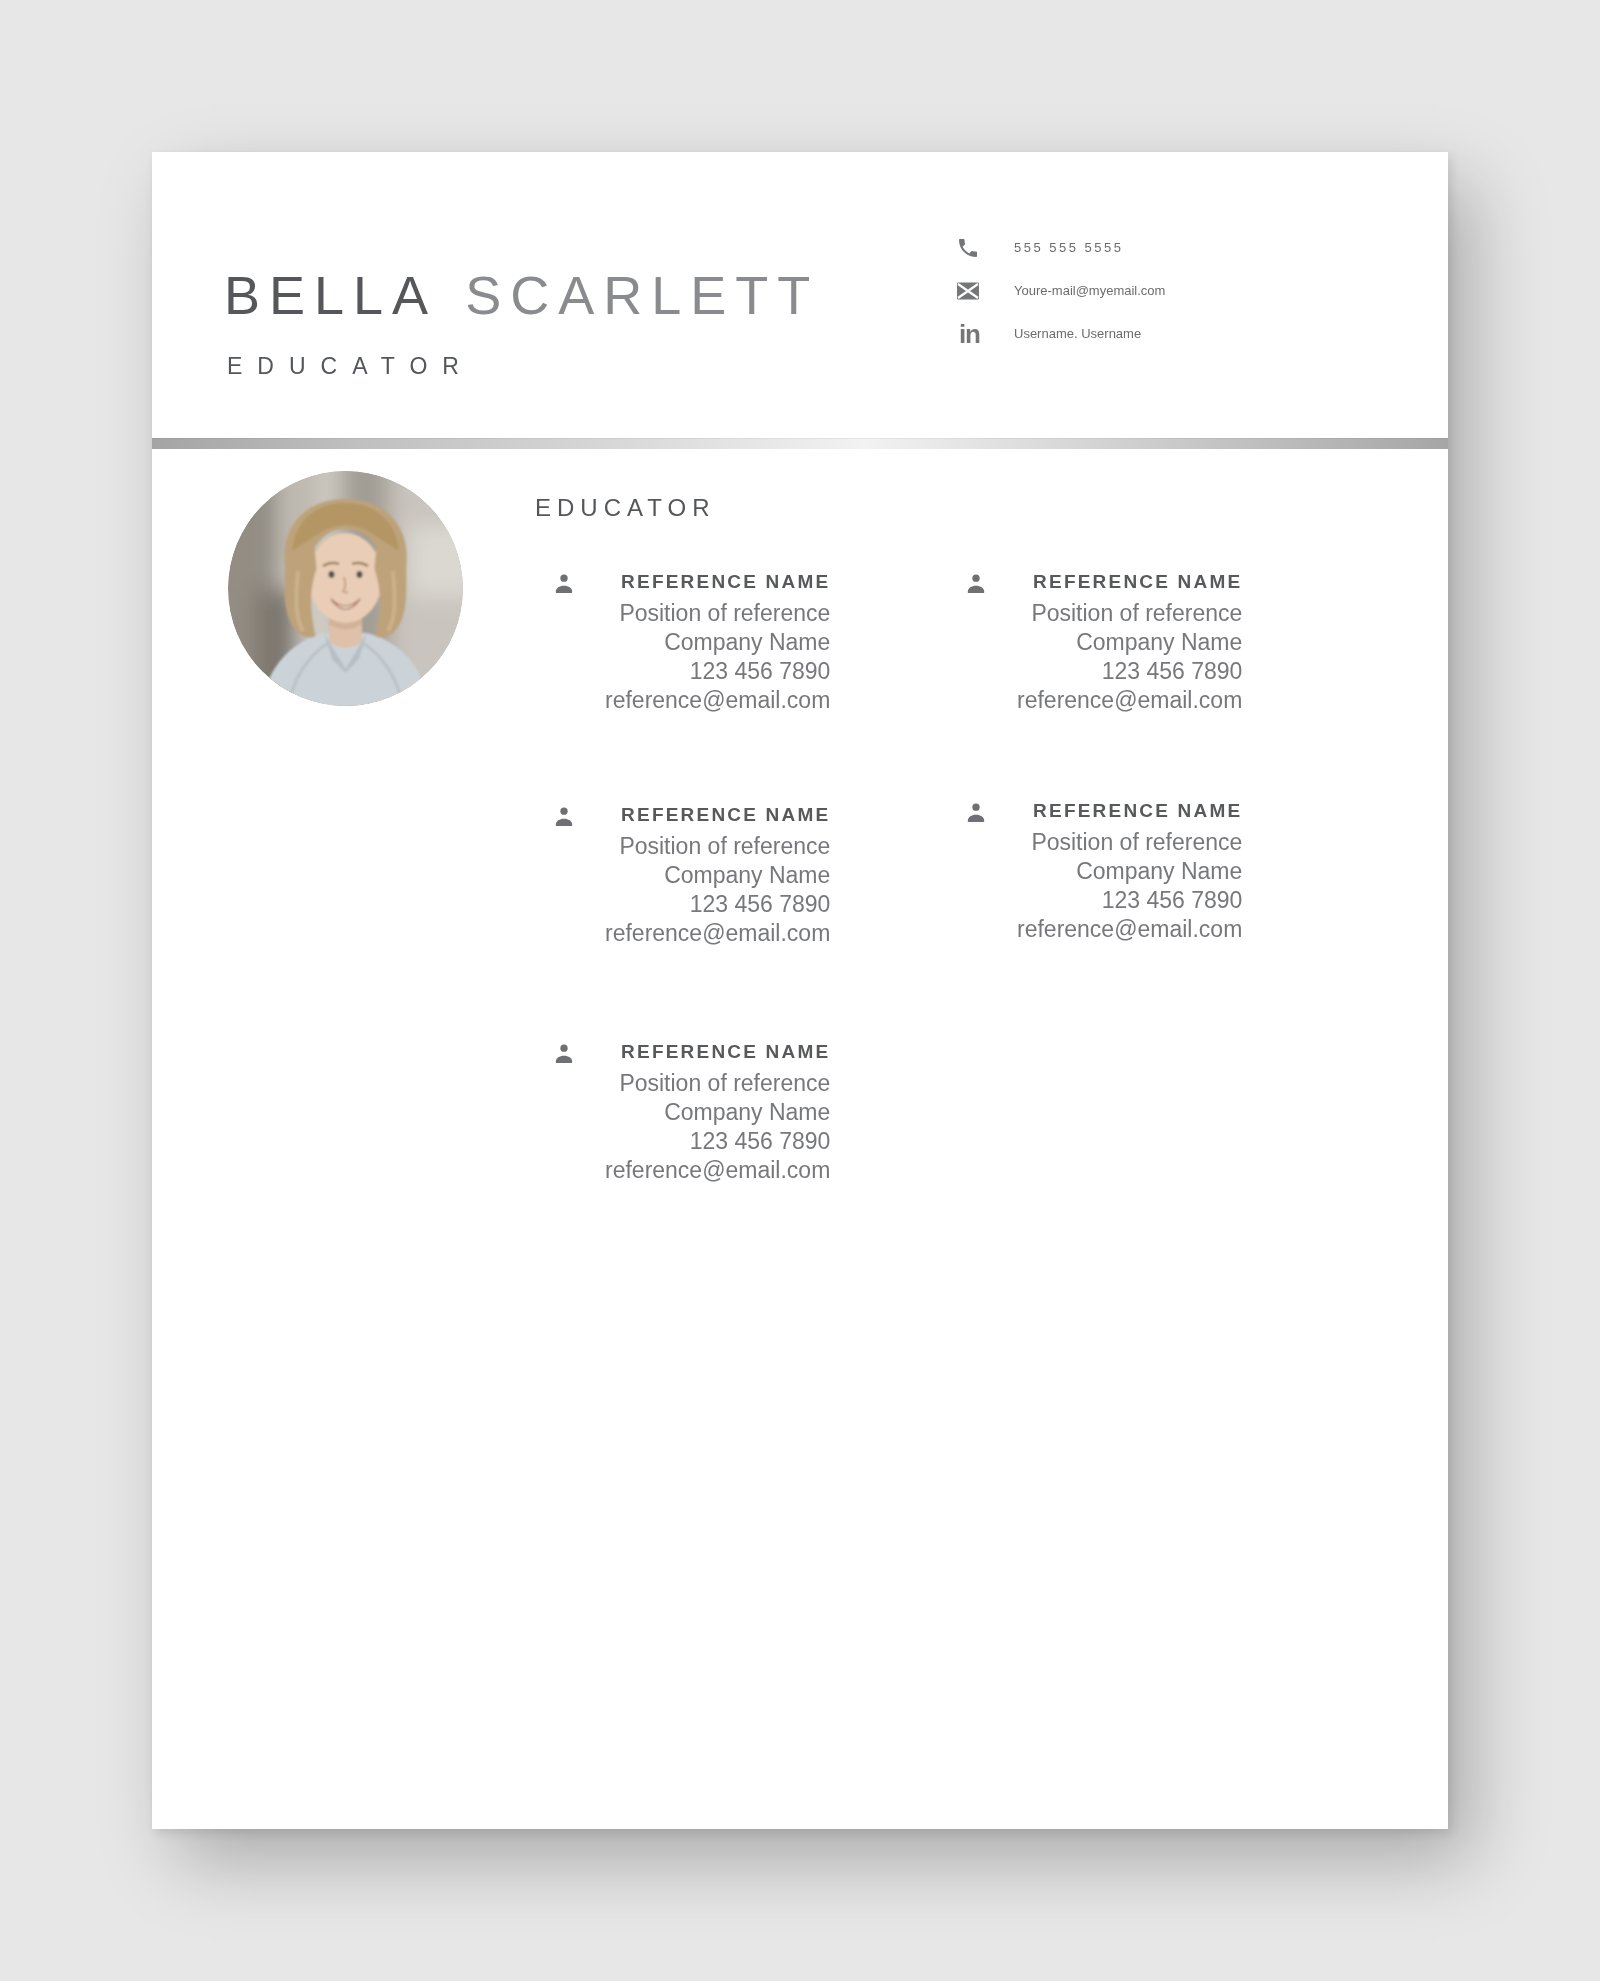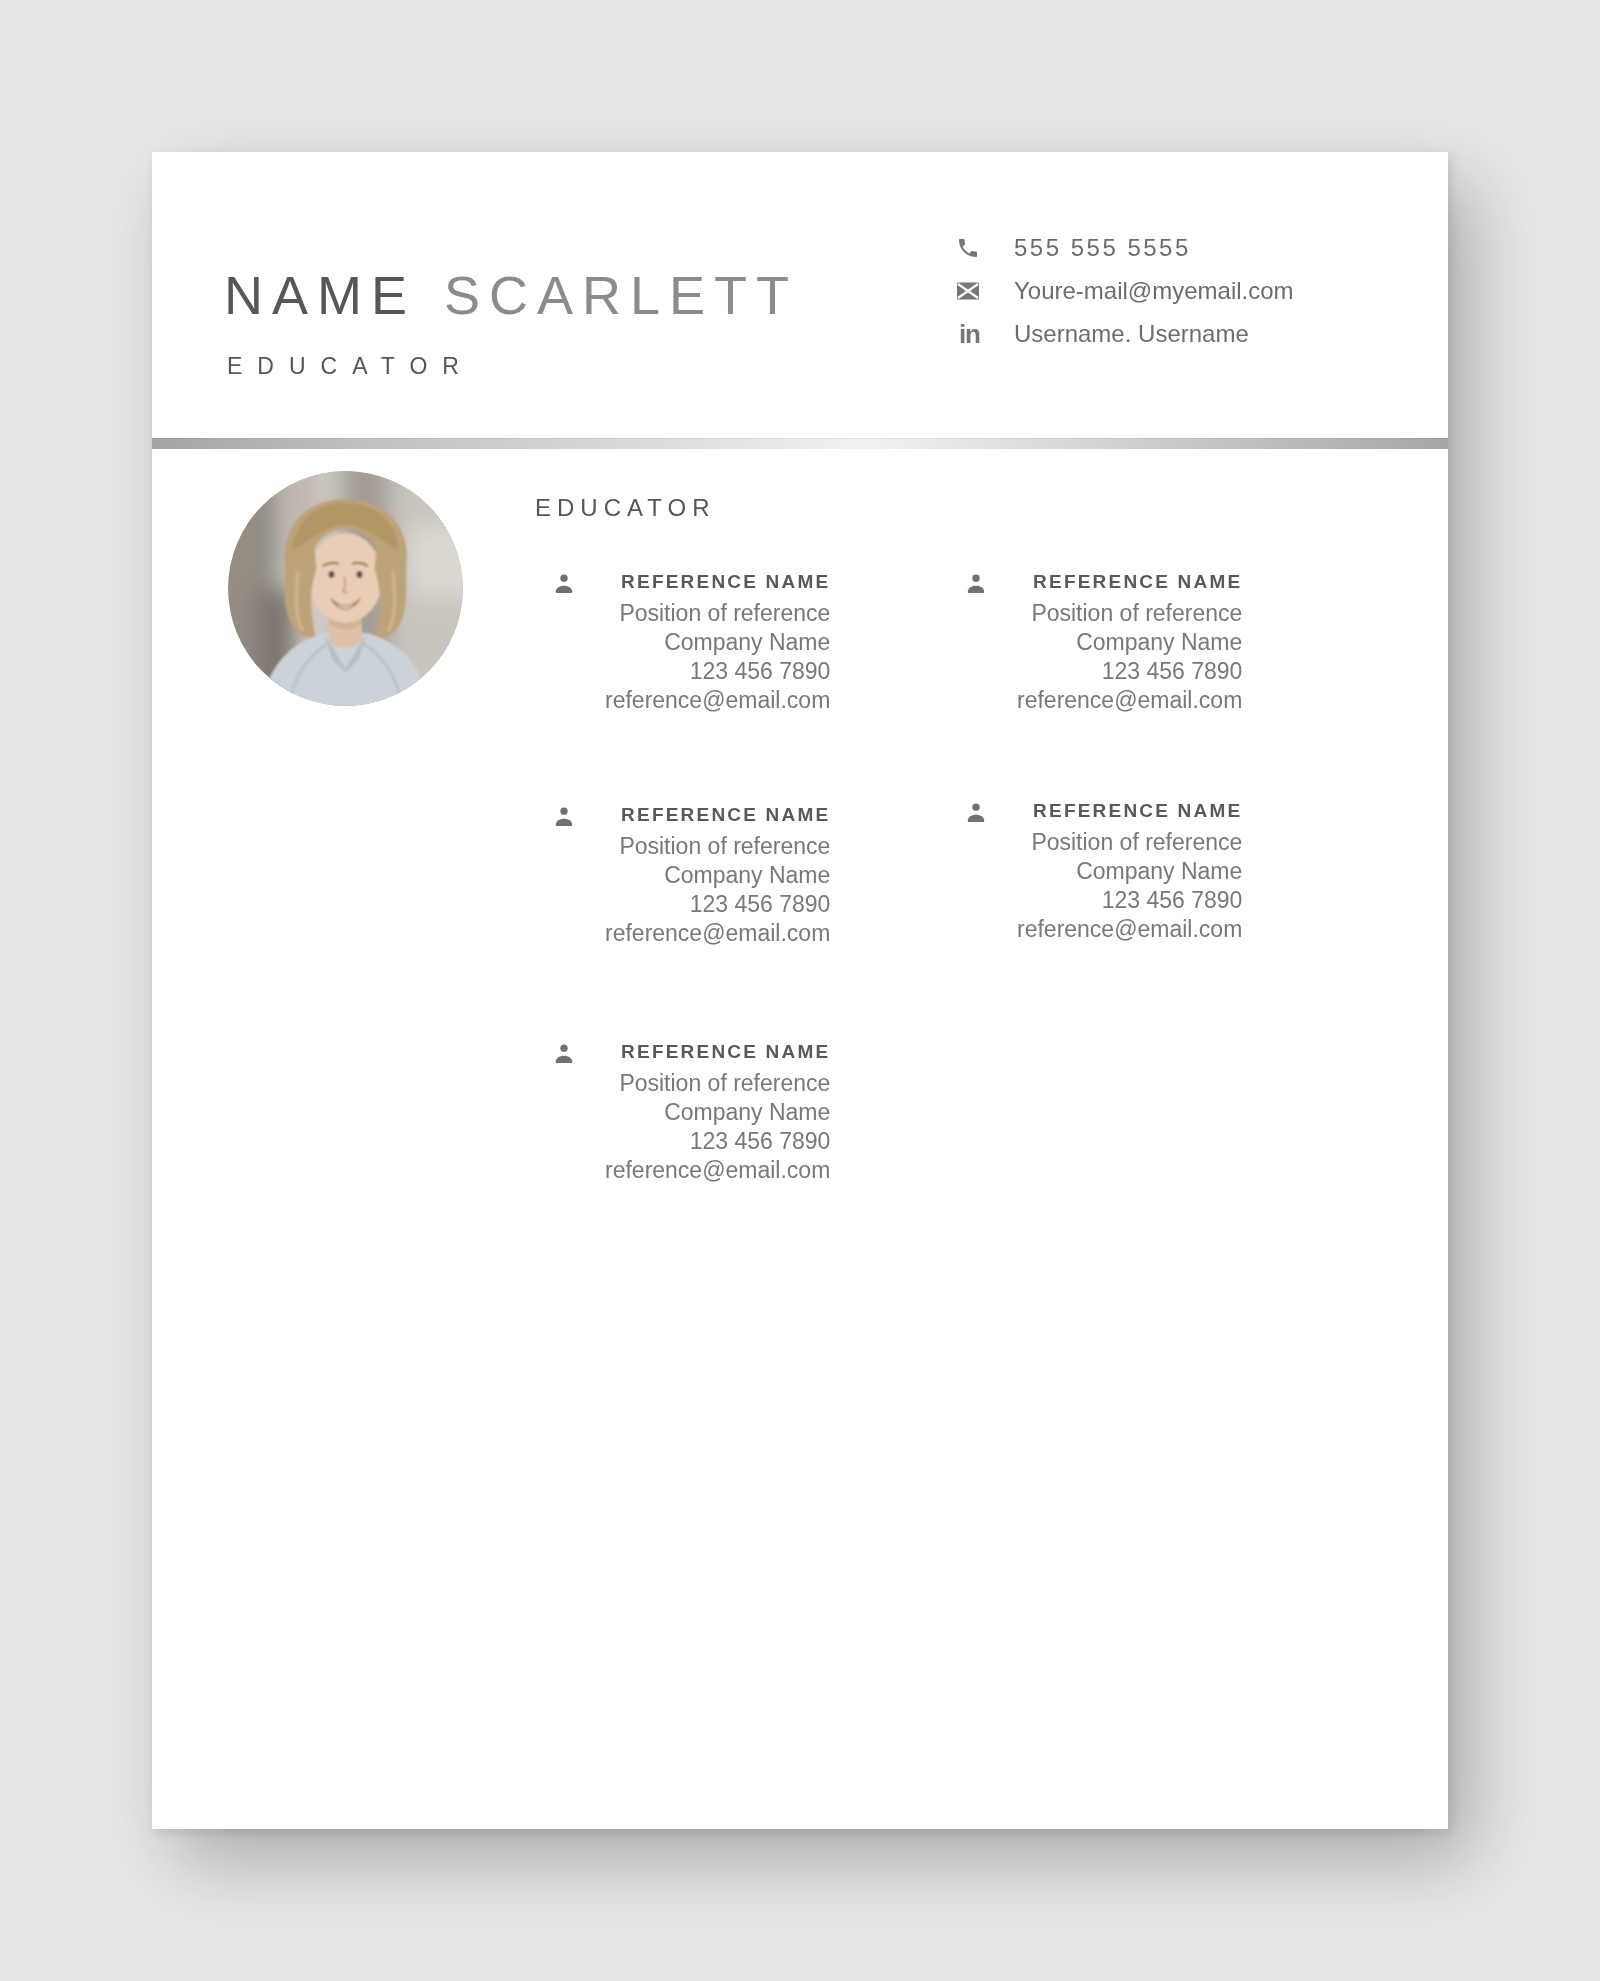--- a/index.html
+++ b/index.html
@@ -27,21 +27,21 @@
     white-space:nowrap;
   }
   .contact{position:absolute;left:800px;top:74px;}
   .c-row{display:flex;align-items:center;height:43px;}
   .c-icon{
     width:28px;height:28px;margin-right:34px;flex:0 0 28px;
     display:flex;align-items:center;justify-content:flex-end;color:#757678;
   }
   .c-icon svg{display:block;}
   .in-glyph{font-size:26px;font-weight:700;color:#757678;line-height:1;letter-spacing:-1px;}
-  .c-text{font-size:24px;color:#6b6c6e;white-space:nowrap;}
+  .c-text{font-size:13px;color:#6b6c6e;white-space:nowrap;}
   .c-text.phone{letter-spacing:2.5px;}
   
   .divider{
     position:absolute;left:0;top:286px;width:100%;height:10px;
     background:linear-gradient(90deg,#a4a4a4 0%,#c0c0c0 16%,#d8d8d8 36%,#f2f2f2 55%,#d2d2d2 74%,#a6a6a6 100%);
     border-top:1px solid rgba(0,0,0,.05);
   }
   
   .photo{
     position:absolute;left:76px;top:319px;width:235px;height:235px;
@@ -65,21 +65,21 @@
   .e2{left:811px;top:416px;}
   .e3{left:399px;top:649px;}
   .e4{left:811px;top:645px;}
   .e5{left:399px;top:886px;}
 </style>
 </head>
 <body>
 
 <div class="paper">
 
-  <h1 class="name"><span>NAME</span><span class="last">SCARLETT</span></h1>
+  <h1 class="name"><span>BELLA</span><span class="last">SCARLETT</span></h1>
 
   <div class="subtitle">EDUCATOR</div>
 
   <div class="contact">
     <div class="c-row">
       <span class="c-icon">
         <svg width="24" height="24" viewBox="0 0 24 24" fill="currentColor">
             <path d="M6.62 10.79c1.44 2.83 3.76 5.14 6.59 6.59l2.2-2.21c.27-.27.67-.36 1.02-.24 1.12.37 2.33.57 3.57.57.55 0 1 .45 1 1V20c0 .55-.45 1-1 1-9.39 0-17-7.61-17-17 0-.55.45-1 1-1h3.5c.55 0 1 .45 1 1 0 1.25.2 2.45.57 3.57.11.35.03.74-.25 1.02l-2.2 2.2z"></path>
           </svg>
       </span>

